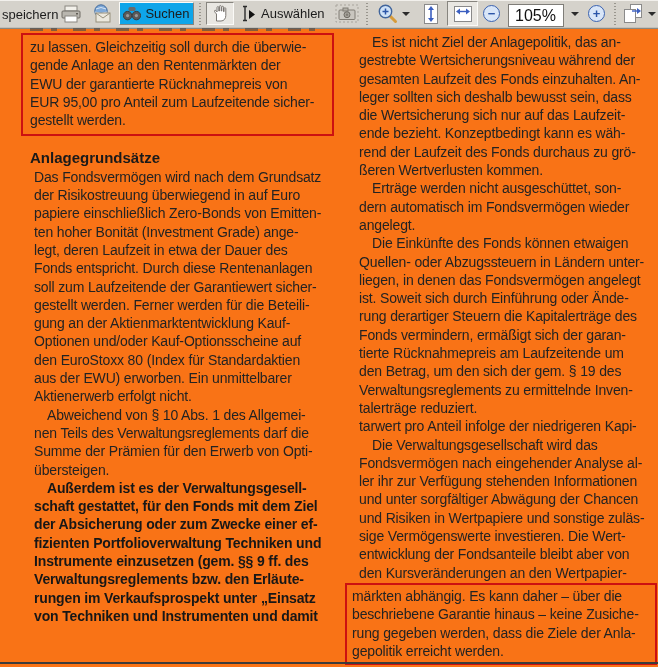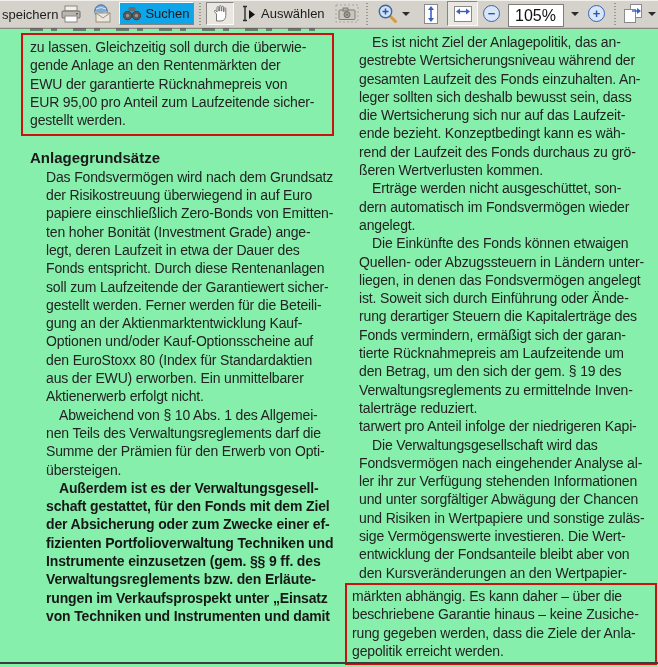--- a/index.html
+++ b/index.html
@@ -29,31 +29,31 @@
     width:17px;height:17px;border-radius:50%;
     border:1.5px solid #3a62b0;background:#d9e6f8;
     color:#2b55a8;font-weight:bold;font-size:13px;line-height:1;box-sizing:border-box;}
   #zoom-field{
     position:absolute;left:508px;top:4px;width:56px;height:23px;
     border:1px solid #7f7d78;background:#ffffff;font-size:16px;
     font-family:"Liberation Sans","DejaVu Sans",sans-serif;
     padding:0 0 0 6px;box-sizing:border-box;color:#111;
   }
   
-  #doc{position:absolute;left:0;top:29px;width:658px;height:638px;background:#86efac;}
+  #doc{position:absolute;left:0;top:29px;width:658px;height:638px;background:#f97316;}
   .tl{height:18.3px;line-height:18.3px;font-size:14px;letter-spacing:-0.15px;
     color:#232323;white-space:nowrap;}
   .col{position:absolute;box-sizing:border-box;}
   #col-left{left:21px;top:4px;width:313px;}
   #col-right{left:345px;top:4px;width:312px;}
   .redbox{border:2px solid #cc1111;}
   #left-redbox{padding:3px 4px 5px 7px;}
   #doc-heading{font-size:15px;font-weight:bold;color:#1a1a1a;
     margin:13px 0 0 9px;height:18.3px;line-height:18.3px;}
-  .para{margin-left:25px;}
+  .para{margin-left:13px;}
   #col-right .para{margin-left:14px;}
   .para.indent .tl:first-child{padding-left:13px;}
   .para.boldpara .tl{font-weight:bold;color:#171717;}
   #right-redbox{margin-left:0;padding:2px 4px 3px 5px;margin-top:1px;}
   #right-redbox .tl:first-child{padding-left:0;}
   #clipped-line{position:absolute;left:9px;top:-5px;width:296px;height:3px;opacity:.65;
     background:repeating-linear-gradient(90deg,#4c4c4c 0 13px,transparent 13px 21px,#4c4c4c 21px 27px,transparent 27px 43px);}
   #bottom-rule{position:absolute;left:0;top:633px;width:658px;height:2px;background:#3c3c3c;}
   svg{display:block;}
 </style>

